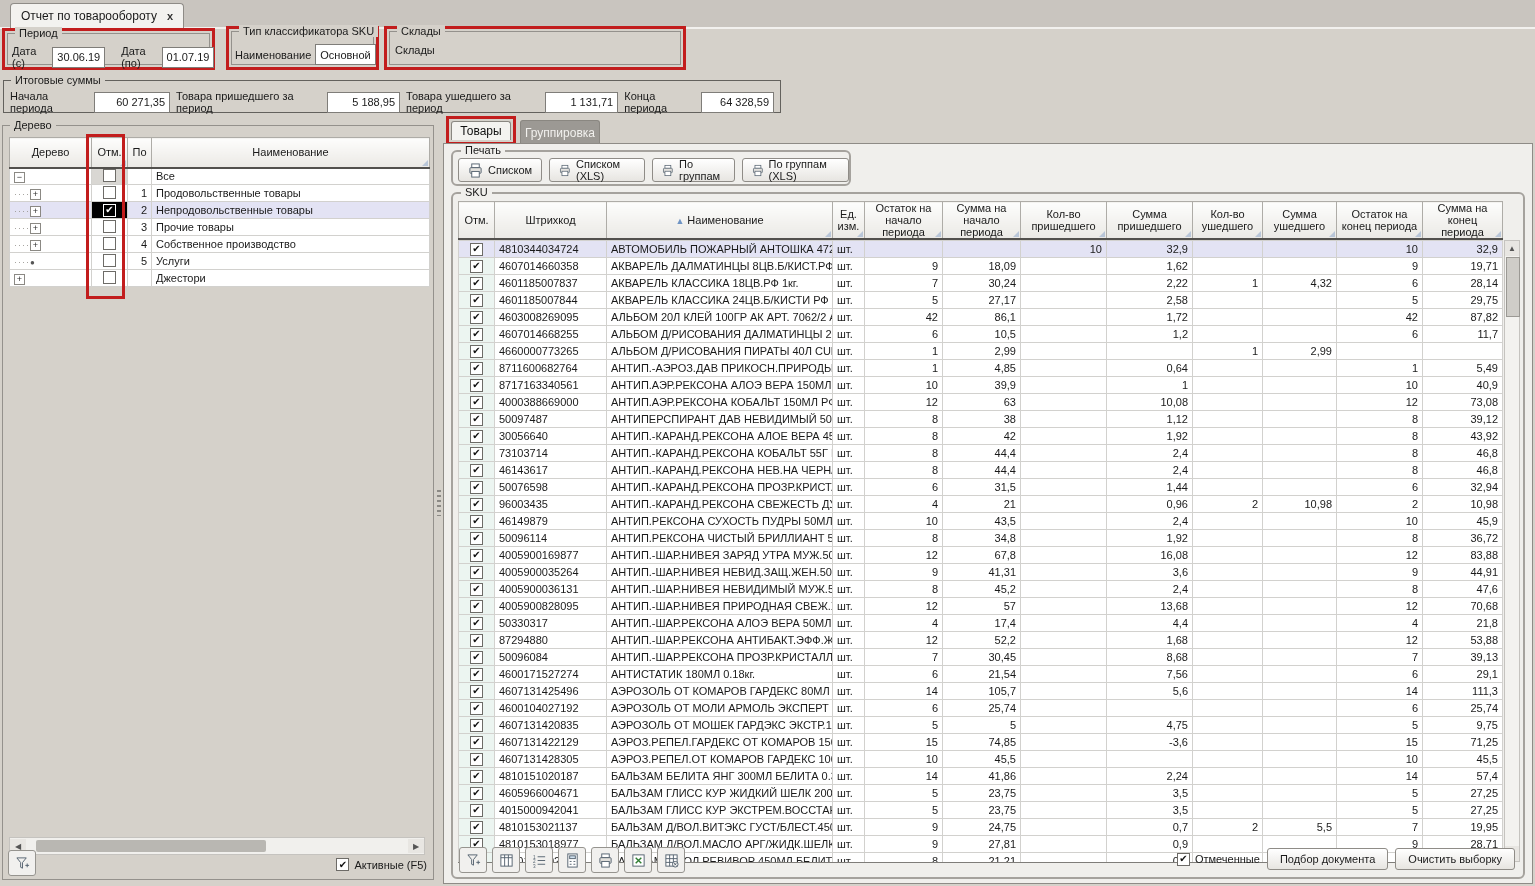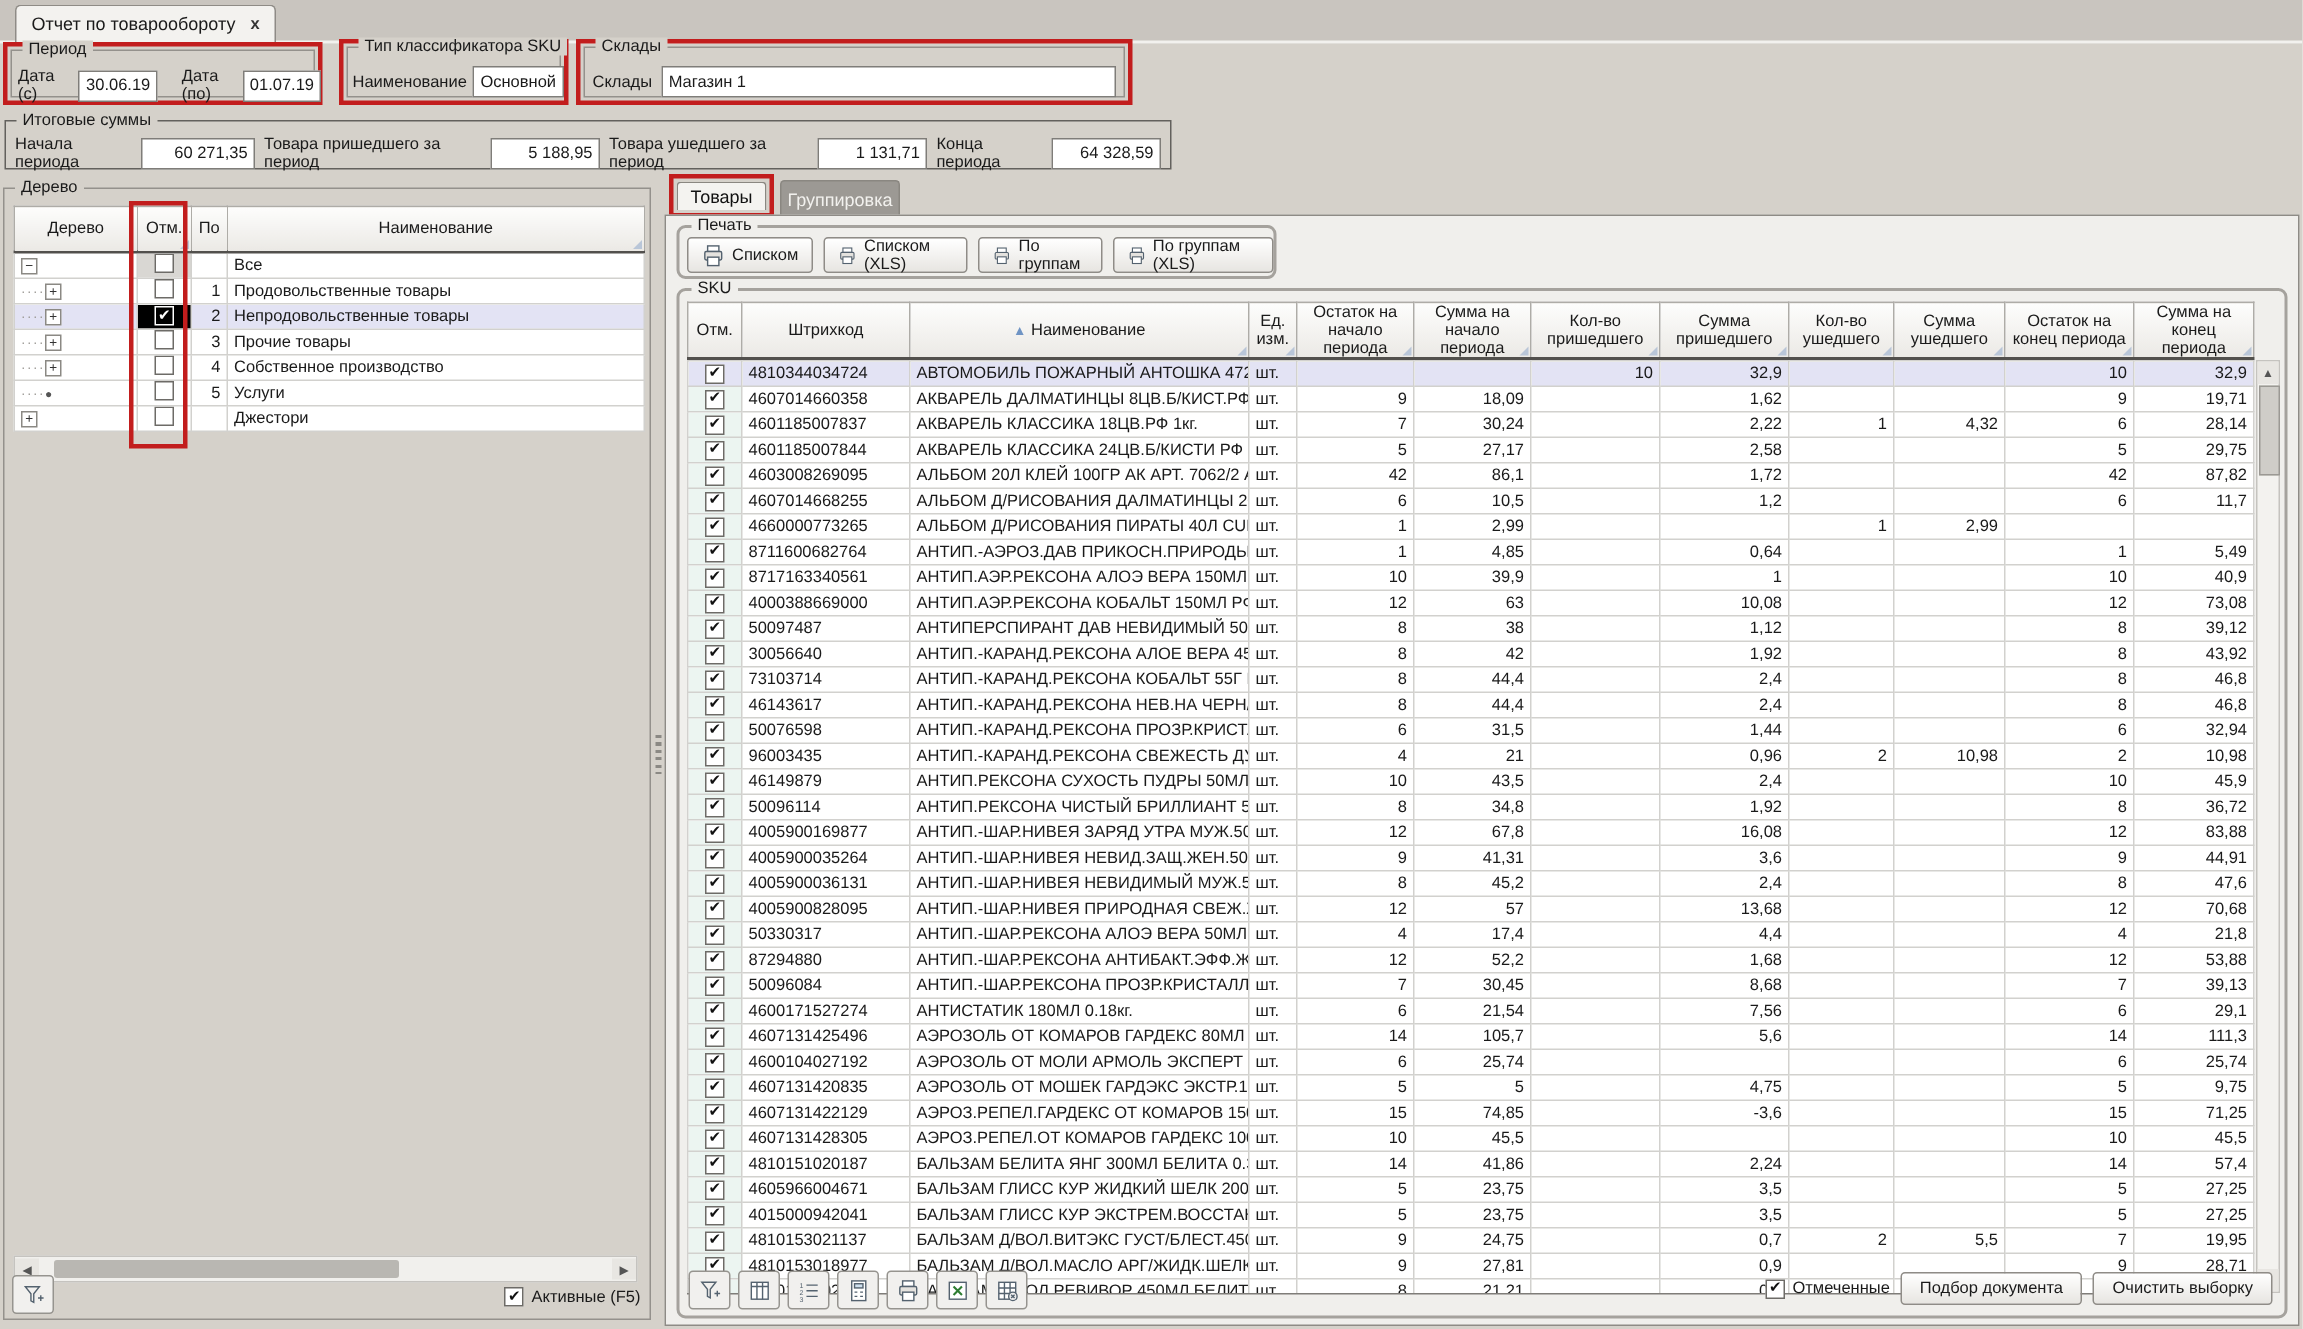--- a/index.html
+++ b/index.html
@@ -105,26 +105,25 @@
     <span class="legend">Тип классификатора SKU</span>
     <div class="fldrow" style="padding:12px 3px 0 3px;gap:4px;">
       <span>Наименование</span>
       <span class="tbox" style="width:52px;">
         <span>Основной</span>
       </span>
     </div>
   </div>
 </div>
 
-<div class="annot" id="a-sklady" style="left:384px;top:26px;width:371px;height:44px;">
+<div class="annot" id="a-sklady" style="left:384px;top:26px;width:302px;height:44px;">
   <div class="groupbox" style="inset:2px;">
     <span class="legend">Склады</span>
     <div class="fldrow" style="padding:12px 5px 0 5px;gap:6px;">
       <span>Склады</span>
-      <span class="tbox" style="width:296px;">Магазин 1</span>
     </div>
   </div>
 </div>
 
 <div class="groupbox" style="left:3px;top:80px;width:778px;height:33px;border-color:#63615d;">
   <span class="legend">Итоговые суммы</span>
   <div class="fldrow" style="padding:9px 6px 0 6px;gap:6px;">
     <span>Начала периода</span>
     <span class="tbox num" style="width:72px;">60 271,35</span>
     <span>Товара пришедшего за период</span>

